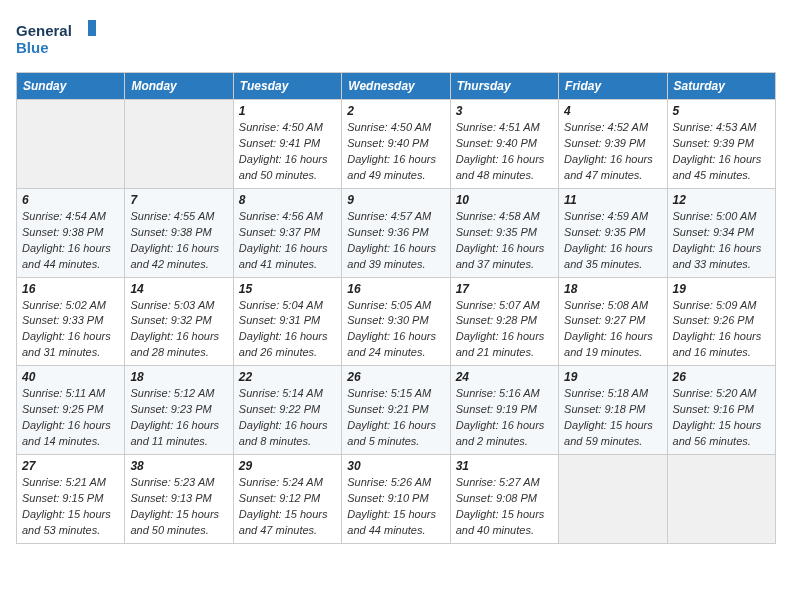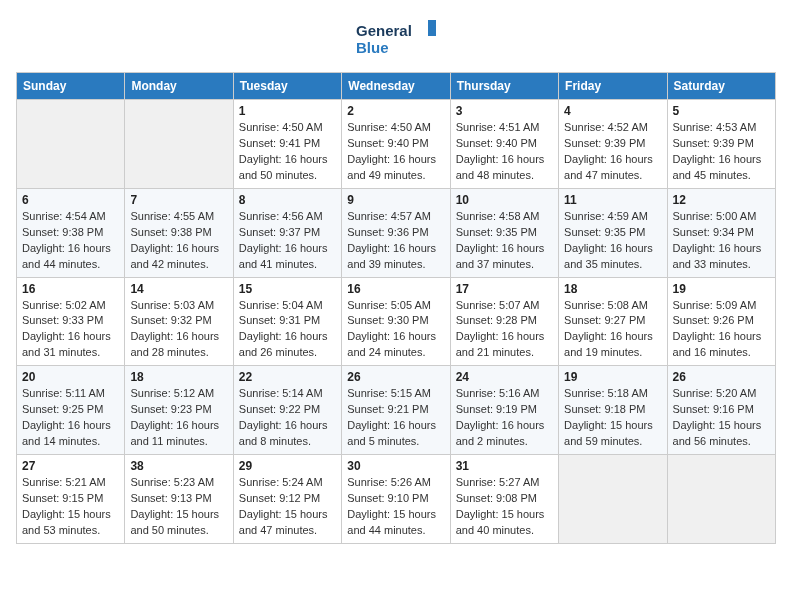--- a/index.html
+++ b/index.html
@@ -5,21 +5,21 @@
     * { box-sizing: border-box; margin: 0; padding: 0; }
     body {
       font-family: Arial, sans-serif;
       background: #fff;
       width: 792px;
       min-height: 612px;
       padding: 16px;
     }
     .header {
       display: flex;
-      justify-content: center;
+      justify-content: flex-start;
       align-items: flex-start;
       margin-bottom: 12px;
     }
     .logo {
       display: flex;
       align-items: center;
       gap: 4px;
     }
     .title-block {
       text-align: right;
@@ -32,20 +32,21 @@
     }
     .subtitle {
       font-size: 15px;
       color: #444;
       margin-top: 2px;
     }
     .calendar {
       width: 100%;
       border-collapse: collapse;
       font-size: 11px;
+      font-style: italic;
     }
     .calendar th {
       background: #2a7abf;
       color: #fff;
       text-align: left;
       padding: 6px 6px;
       font-size: 12px;
       font-weight: bold;
       border: 1px solid #ccc;
     }
@@ -191,21 +192,21 @@
           <div class="day-number">18</div>
           <div class="day-info">Sunrise: 5:08 AM<br>Sunset: 9:27 PM<br>Daylight: 16 hours and 19 minutes.</div>
         </td>
         <td>
           <div class="day-number">19</div>
           <div class="day-info">Sunrise: 5:09 AM<br>Sunset: 9:26 PM<br>Daylight: 16 hours and 16 minutes.</div>
         </td>
       </tr>
       <tr>
         <td>
-          <div class="day-number">20</div>
+          <div class="day-number">40</div>
           <div class="day-info">Sunrise: 5:11 AM<br>Sunset: 9:25 PM<br>Daylight: 16 hours and 14 minutes.</div>
         </td>
         <td>
           <div class="day-number">18</div>
           <div class="day-info">Sunrise: 5:12 AM<br>Sunset: 9:23 PM<br>Daylight: 16 hours and 11 minutes.</div>
         </td>
         <td>
           <div class="day-number">22</div>
           <div class="day-info">Sunrise: 5:14 AM<br>Sunset: 9:22 PM<br>Daylight: 16 hours and 8 minutes.</div>
         </td>

